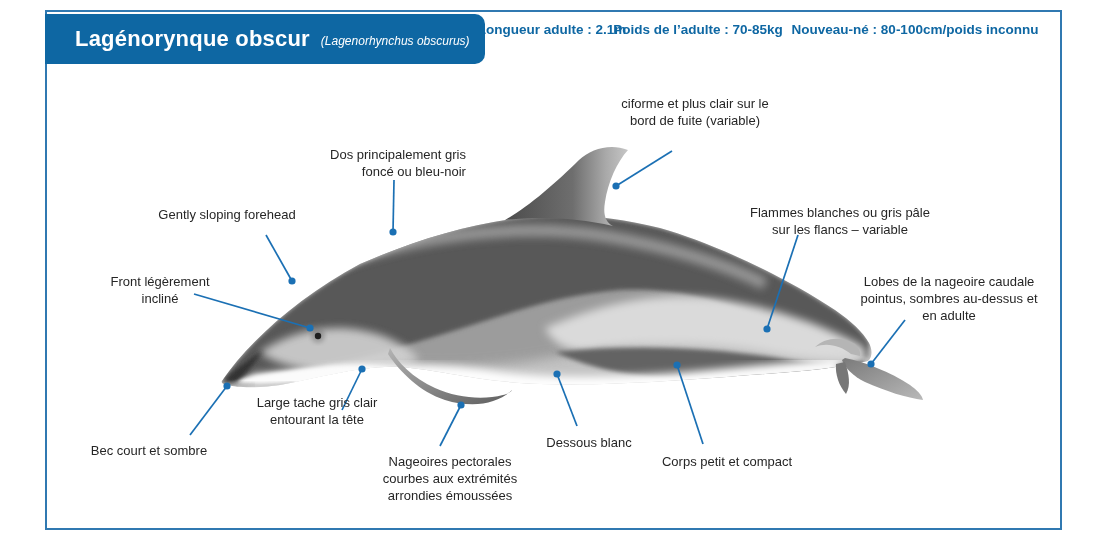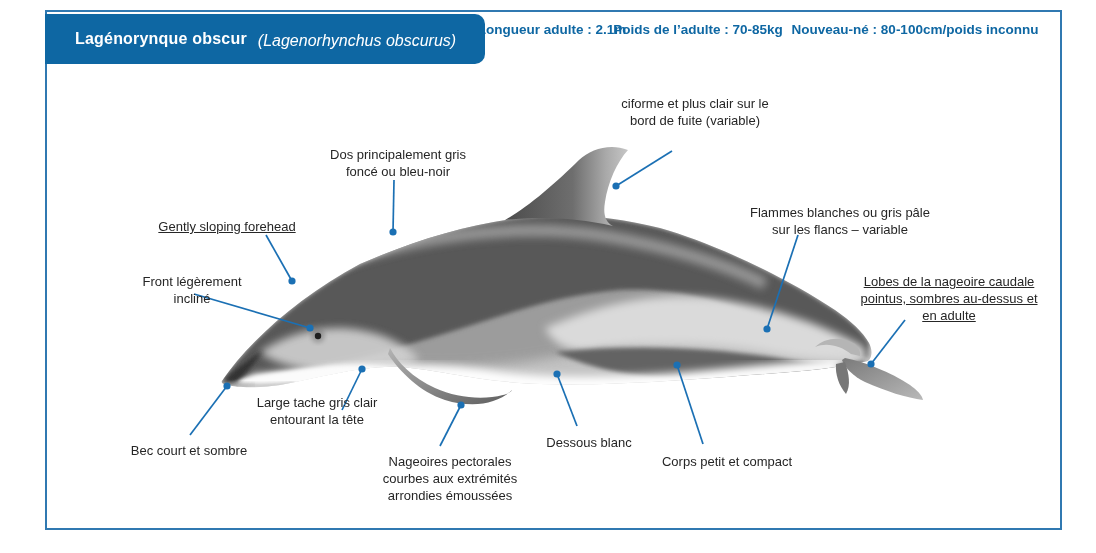--- a/index.html
+++ b/index.html
@@ -4,22 +4,22 @@
 <style>
   html,body{margin:0;padding:0;background:#ffffff;}
   .page{position:relative;width:1096px;height:553px;background:#ffffff;overflow:hidden;
         font-family:"Liberation Sans", sans-serif;}
   .frame{position:absolute;left:45px;top:10px;width:1017px;height:520px;
          border:2px solid #3079b1;box-sizing:border-box;background:#ffffff;}
   
   .title-box{position:absolute;left:-2px;top:2px;width:440px;height:50px;
              background:#0e67a3;border-radius:0 10px 10px 0;
              display:flex;align-items:center;padding-left:30px;box-sizing:border-box;gap:11px;}
-  .title-box .title{color:#ffffff;font-weight:bold;font-size:16px;letter-spacing:.2px;}
-  .title-box .subtitle{color:#ffffff;font-style:italic;font-size:16px;padding-top:3px;}
+  .title-box .title{color:#ffffff;font-weight:bold;font-size:22px;letter-spacing:.2px;}
+  .title-box .subtitle{color:#ffffff;font-style:italic;font-size:12px;padding-top:3px;}
   .stat{position:absolute;top:10px;transform:translateX(-50%);white-space:nowrap;
         color:#0e67a3;font-weight:bold;font-size:13.5px;line-height:16px;}
   
   .lbl{position:absolute;transform:translateX(-50%);text-align:center;
        font-size:13px;line-height:17px;color:#262626;white-space:nowrap;}
   svg.art{position:absolute;left:-2px;top:-2px;}
 </style>
 </head>
 <body>
 
@@ -143,41 +143,41 @@
         <circle cx="512" cy="364" r="3.6" stroke="none"></circle>
         <line x1="658" y1="434" x2="632" y2="355"></line>
         <circle cx="632" cy="355" r="3.6" stroke="none"></circle>
       </g>
     </svg>
 
     <div class="lbl" style="left:648px;top:83px;">
       <div>ciforme et plus clair sur le</div>
       <div>bord de fuite (variable)</div>
     </div>
-    <div class="lbl" style="left:351px;top:134px;">
+    <div class="lbl" style="left:351px;top:134px;text-align:right;">
       <div>Dos principalement gris</div>
       <div>foncé ou bleu-noir</div>
     </div>
-    <div class="lbl" style="left:180px;top:206px;text-decoration:underline;">
+    <div class="lbl" style="left:180px;top:194px;">
       <div>Gently  sloping forehead</div>
     </div>
-    <div class="lbl" style="left:113px;top:261px;margin-left:32px;">
+    <div class="lbl" style="left:113px;top:261px;">
       <div>Front légèrement</div>
       <div>incliné</div>
     </div>
     <div class="lbl" style="left:793px;top:192px;">
       <div>Flammes blanches ou gris pâle</div>
       <div>sur les flancs – variable</div>
     </div>
-    <div class="lbl" style="left:902px;top:261px;text-decoration:underline;">
+    <div class="lbl" style="left:902px;top:261px;">
       <div>Lobes de la nageoire caudale</div>
       <div>pointus, sombres au-dessus et</div>
       <div>en adulte</div>
     </div>
-    <div class="lbl" style="left:102px;top:430px;margin-left:40px;">
+    <div class="lbl" style="left:102px;top:430px;">
       <div>Bec court et sombre</div>
     </div>
     <div class="lbl" style="left:270px;top:382px;">
       <div>Large tache gris clair</div>
       <div>entourant la tête</div>
     </div>
     <div class="lbl" style="left:403px;top:441px;">
       <div>Nageoires pectorales</div>
       <div>courbes aux extrémités</div>
       <div>arrondies émoussées</div>

